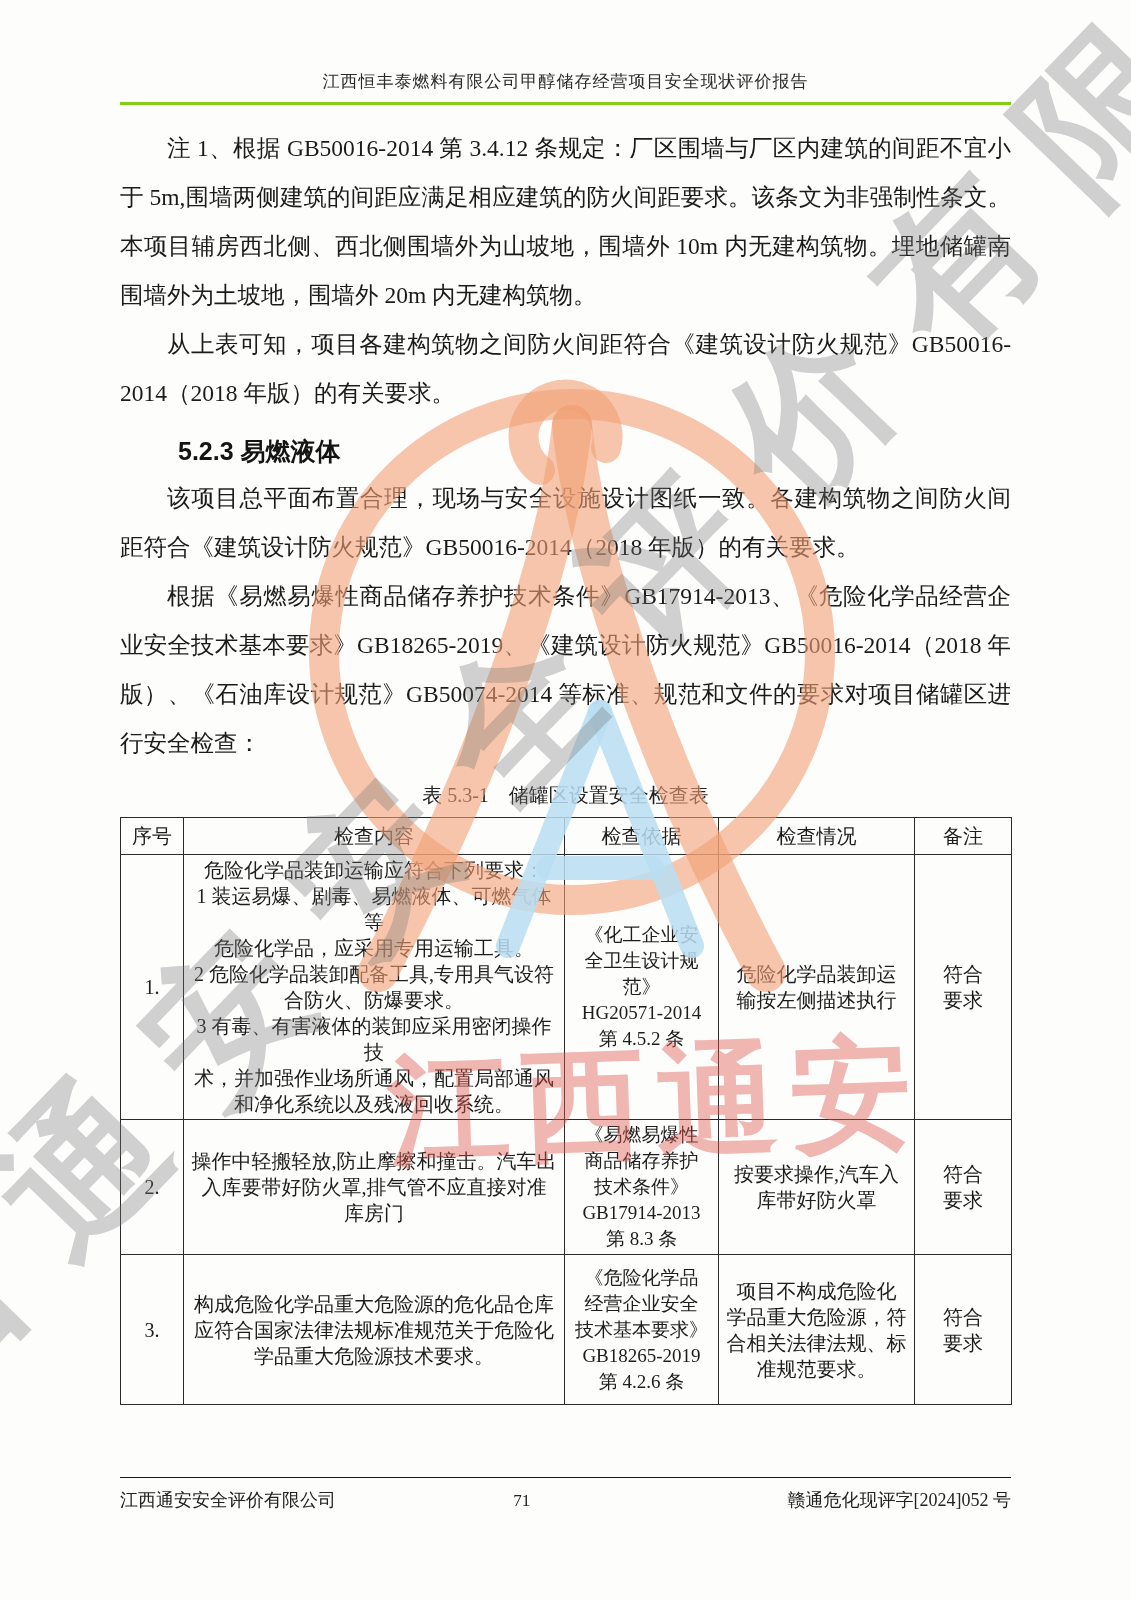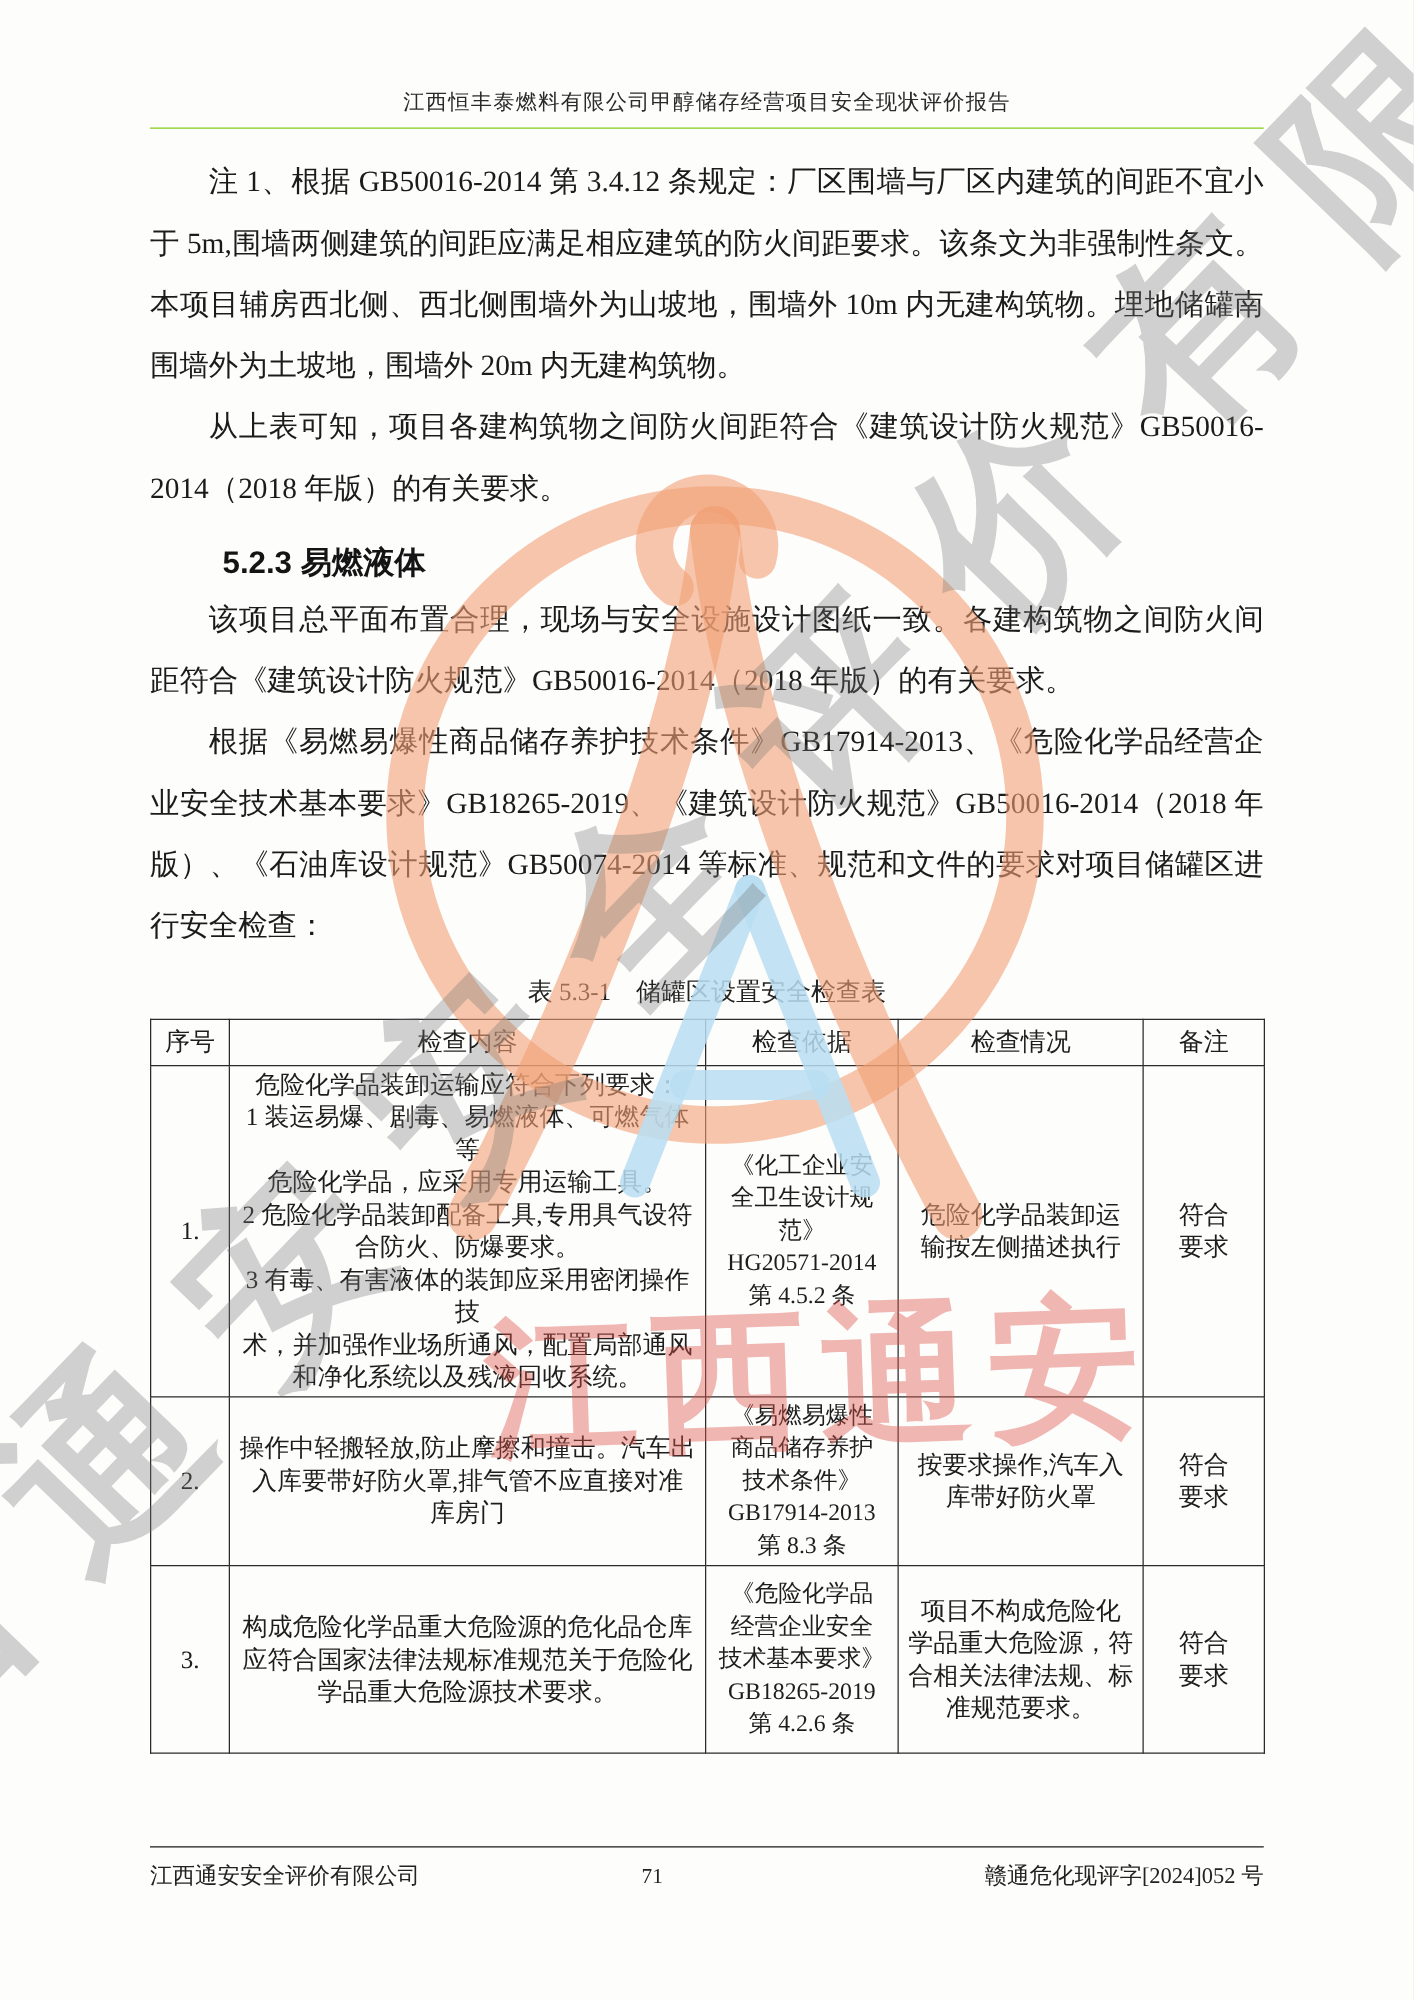--- a/index.html
+++ b/index.html
@@ -6,21 +6,21 @@
   .page{
     position:relative; width:1131px; height:1600px; margin:0 auto;
     background:#fdfdfc; overflow:hidden;
     font-family:"Liberation Serif","DejaVu Serif",serif;
     color:#1b1b1b;
   }
   .content{ position:absolute; left:120px; top:70px; width:891px; z-index:1; }
 
   .doc-header{
     text-align:center; font-size:17px; letter-spacing:1px; color:#2a2a2a;
-    padding-bottom:9px; border-bottom:1px solid #84cc16;
+    padding-bottom:9px; border-bottom:3px solid #84cc16;
   }
 
   .para{
     font-size:23.5px; line-height:49px; text-align:justify;
     text-indent:2em; margin:0;
   }
   .para.first{ margin-top:19px; }
 
   .h523{
     font-size:25px; font-weight:bold; margin:17px 0 6px 0; padding-left:58px;

